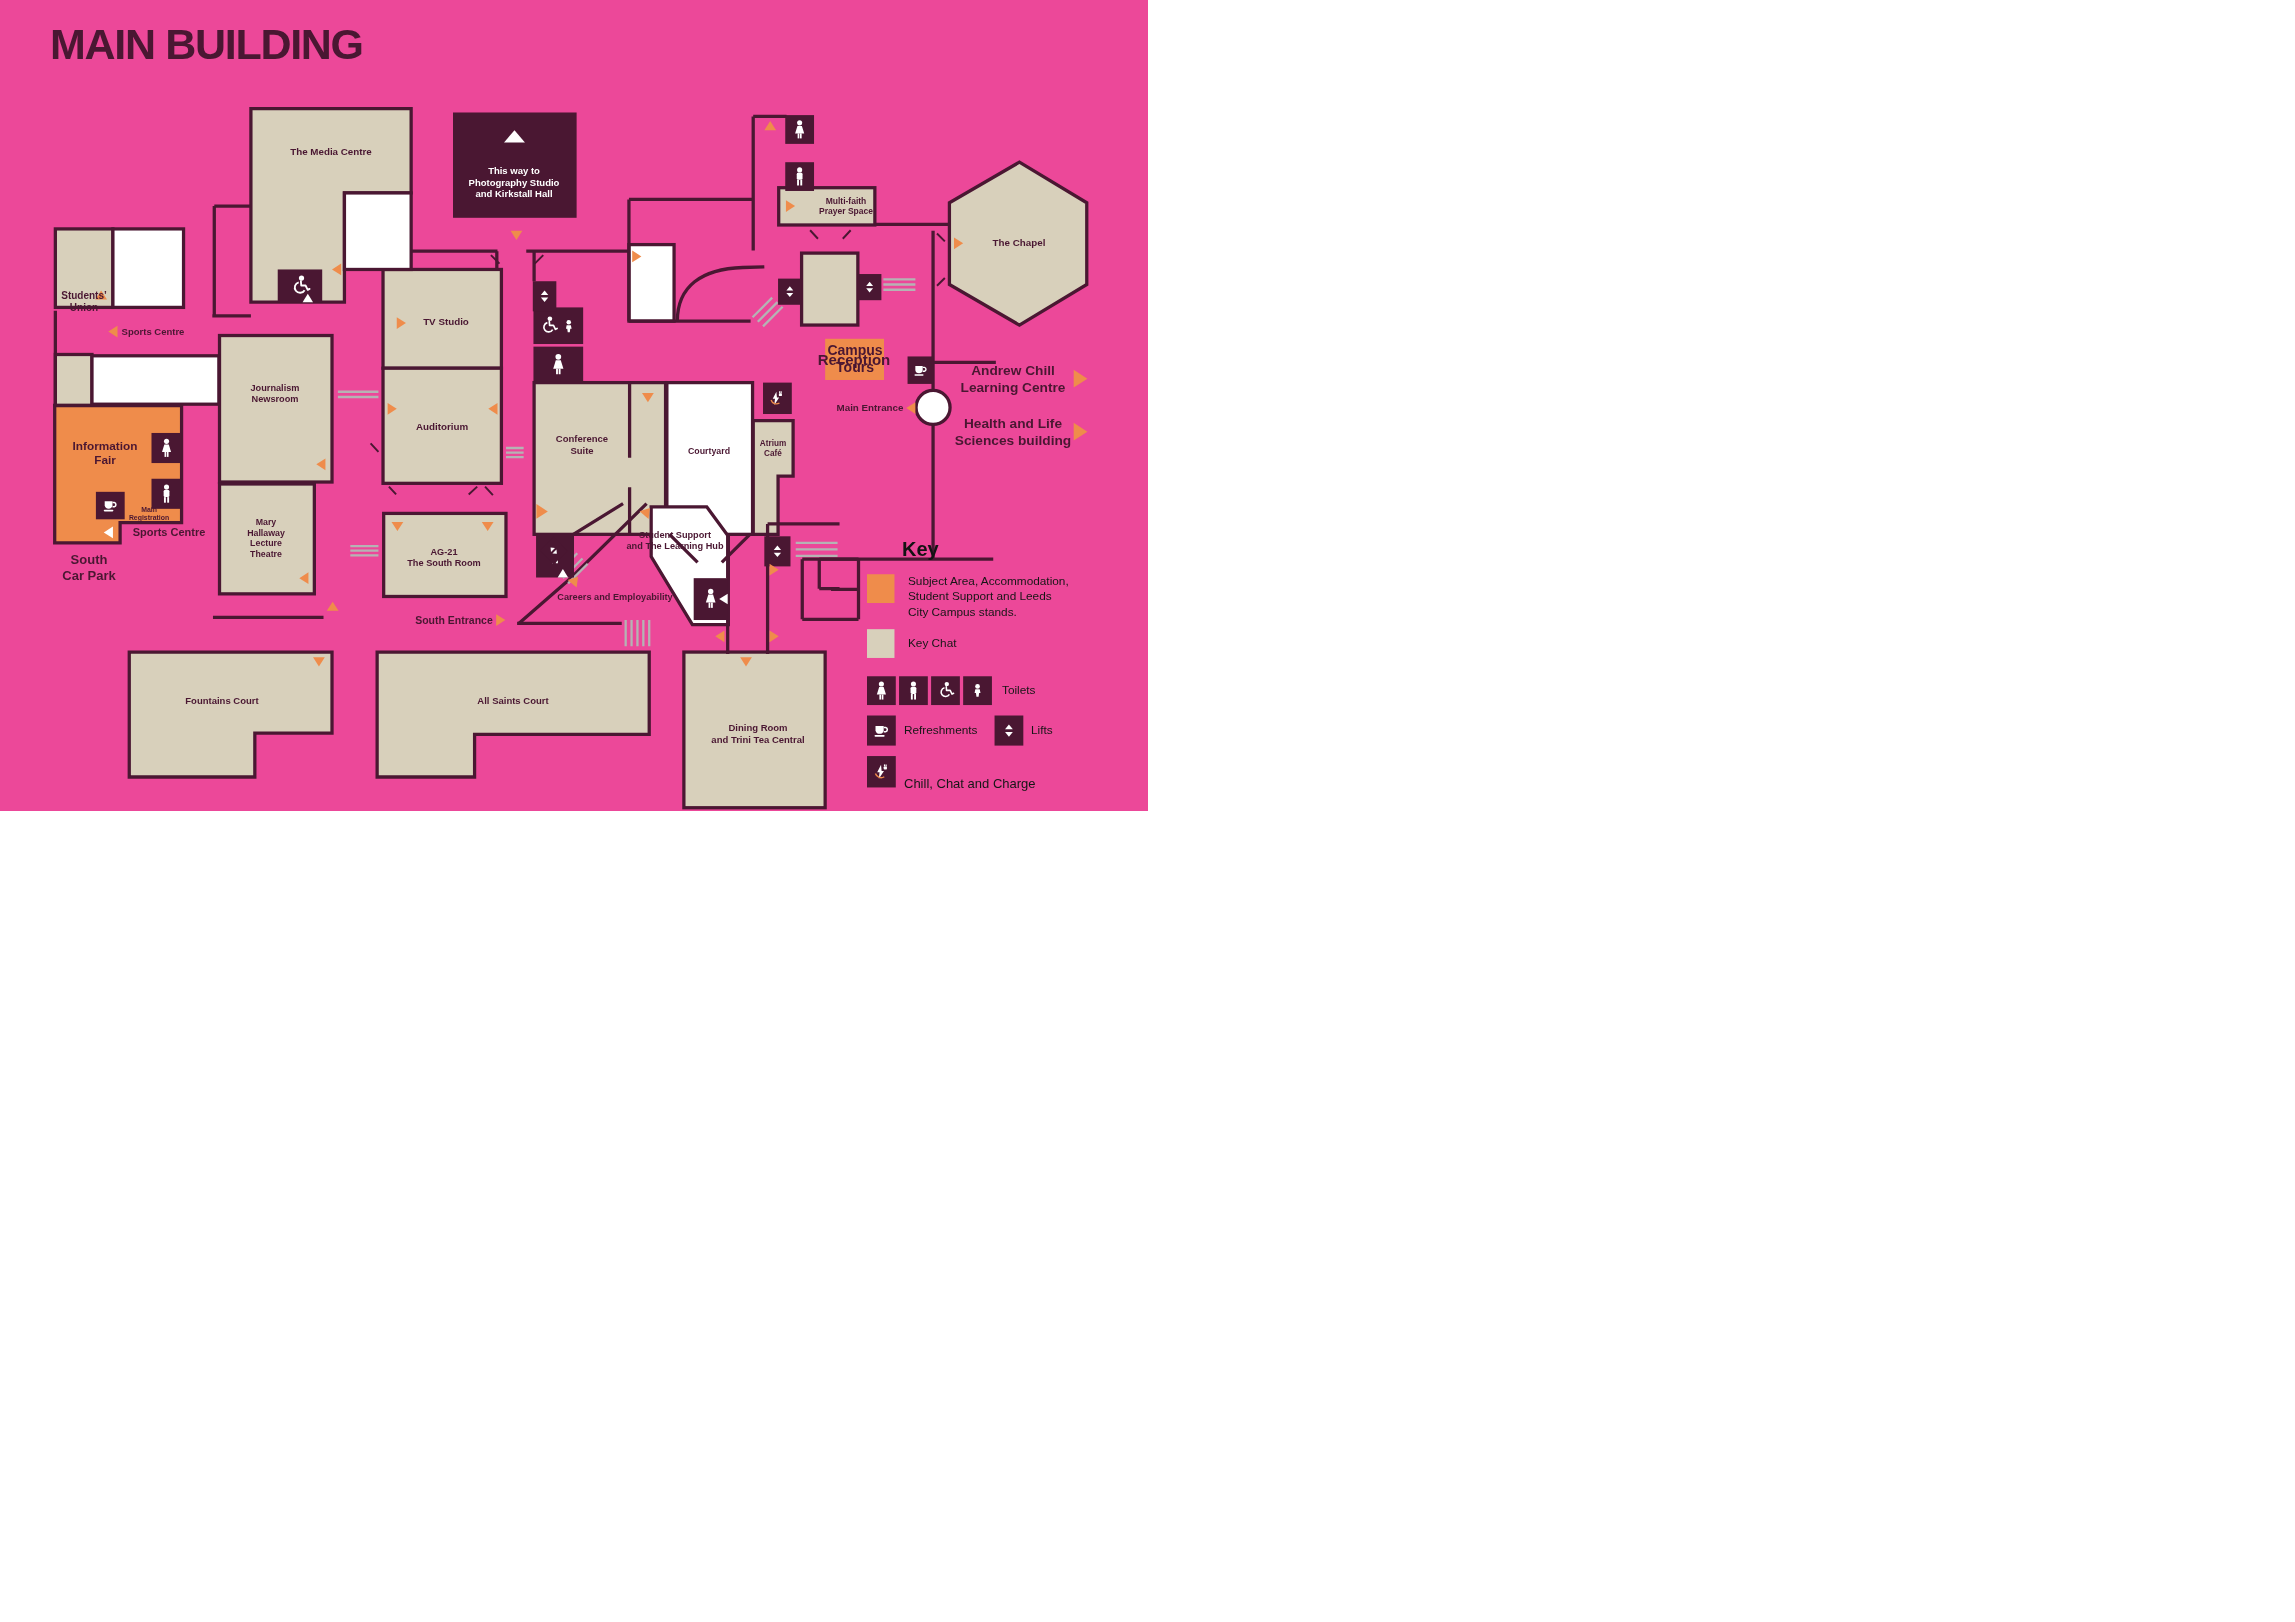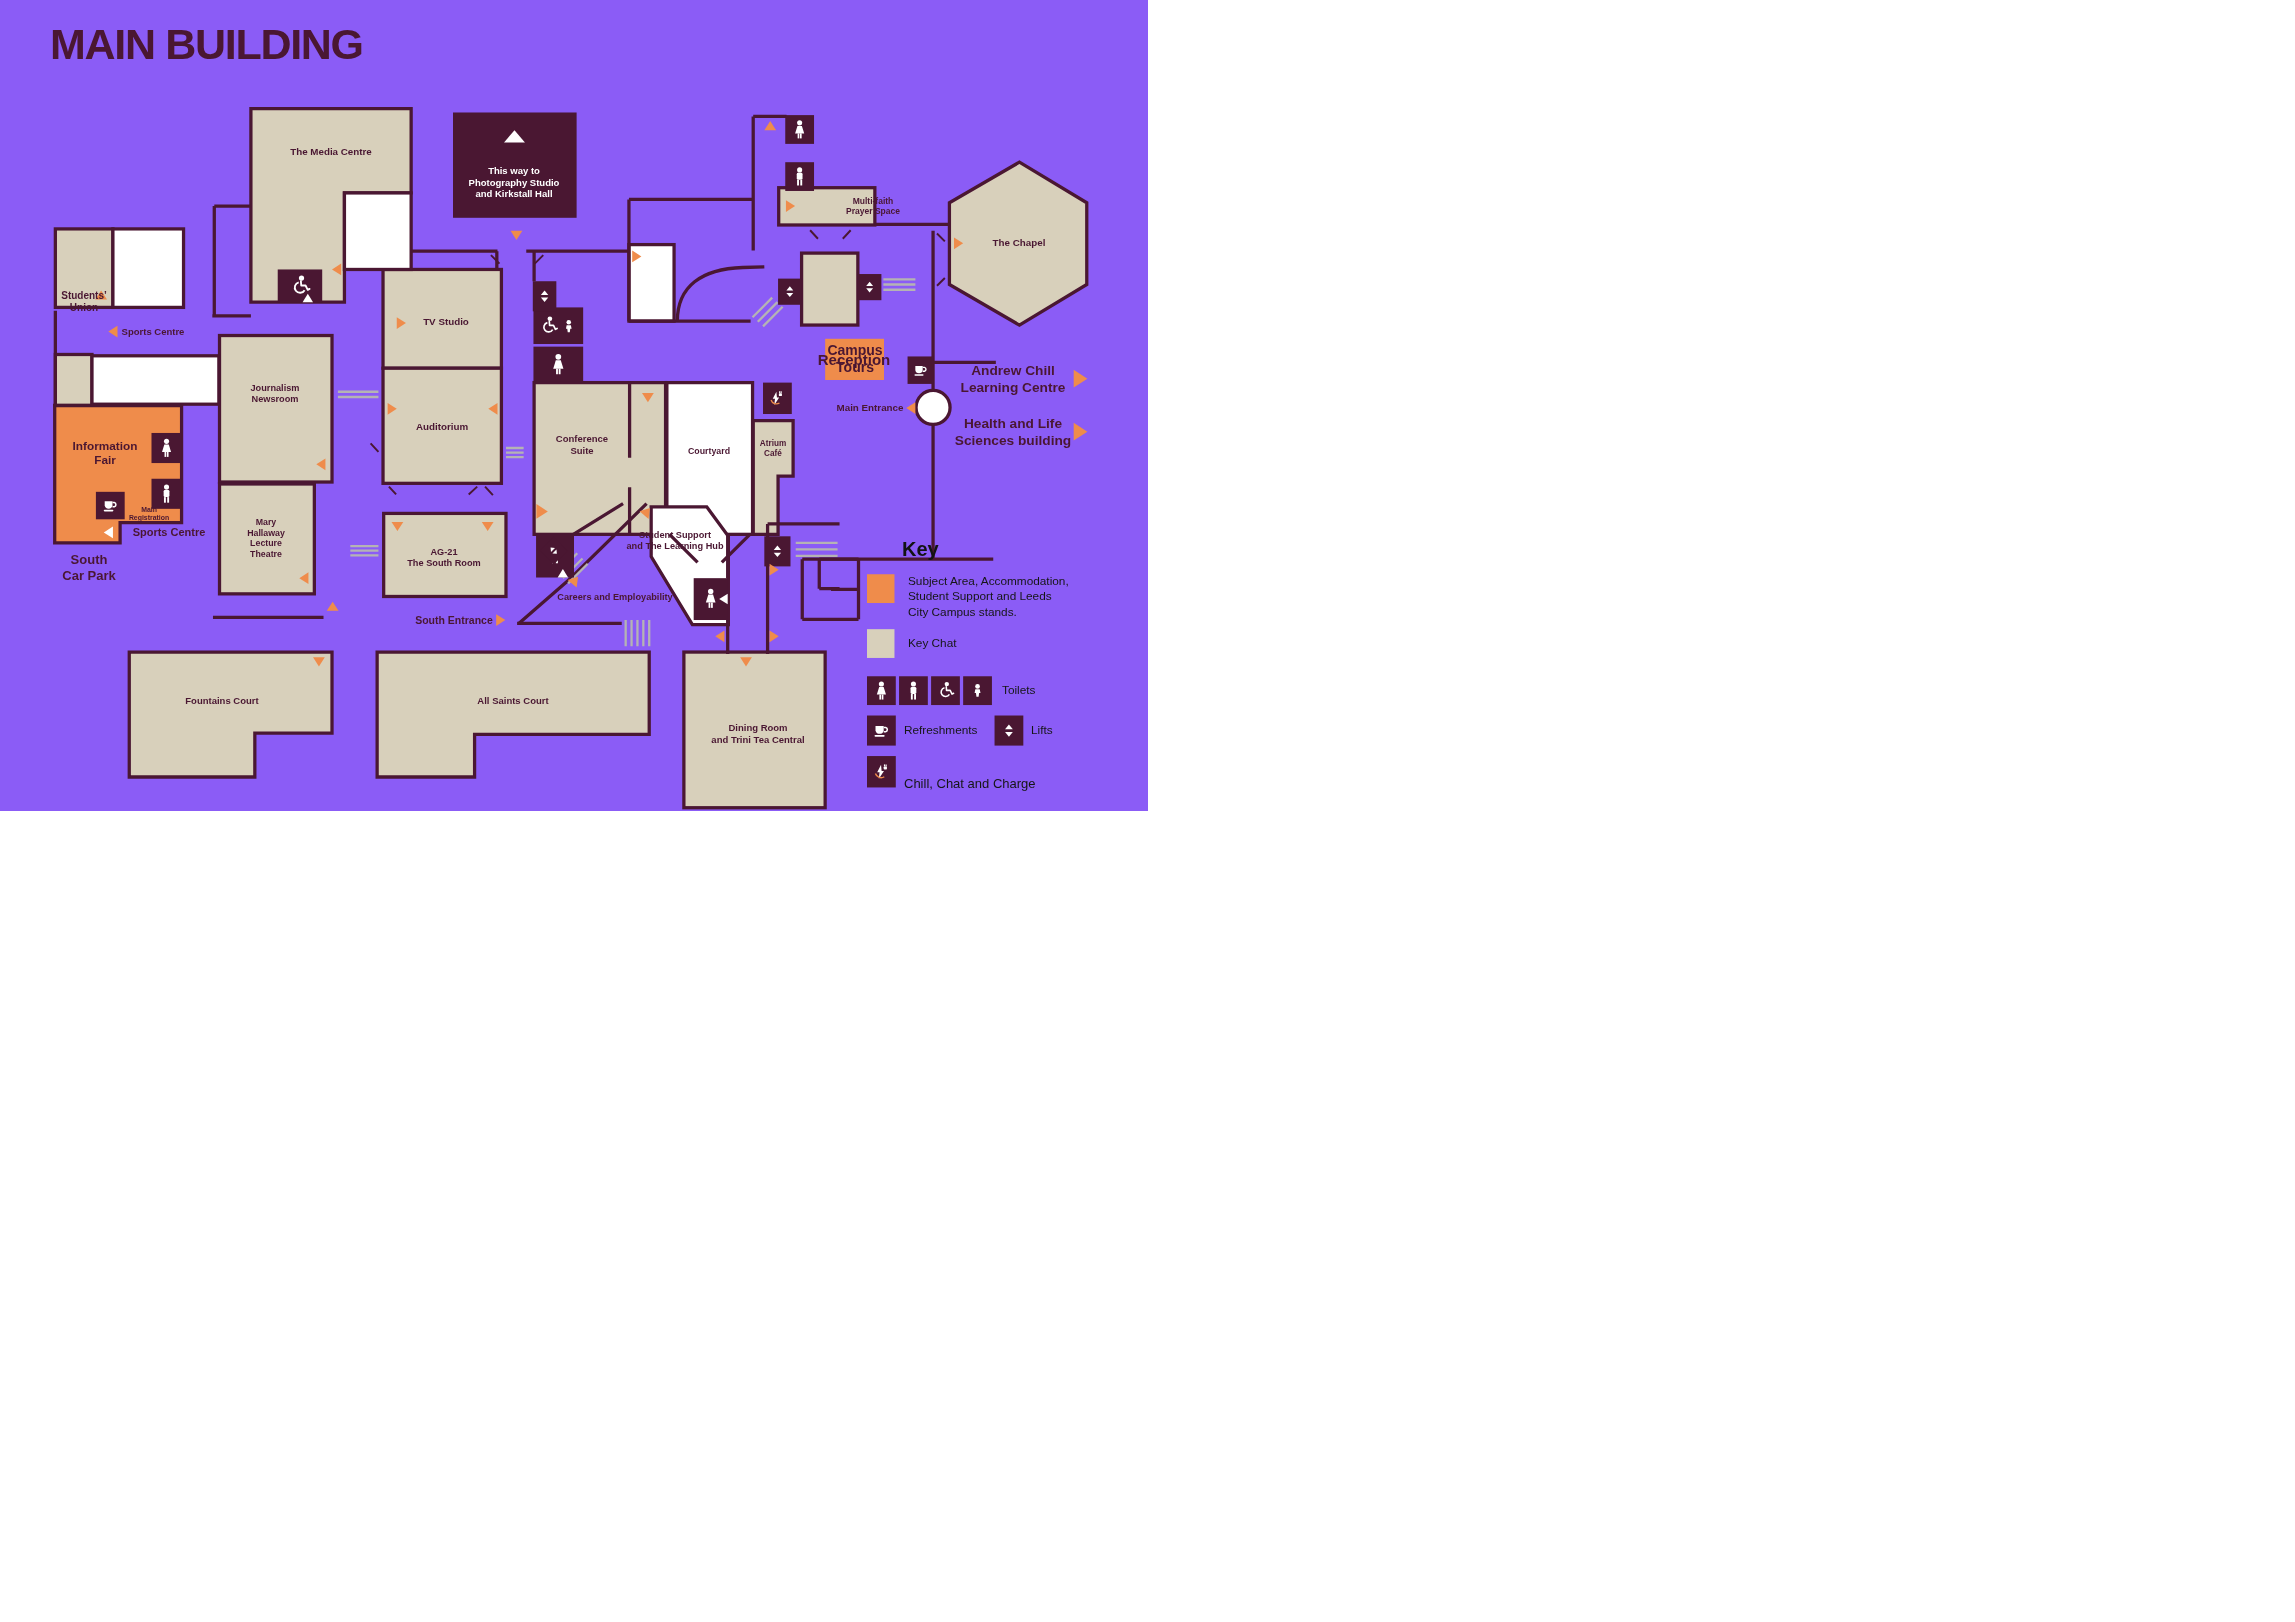--- a/index.html
+++ b/index.html
@@ -1,16 +1,16 @@
 <!DOCTYPE html>
 <html style="font-size:10.5px"><head>
 <meta charset="utf-8">
 <style>
   html,body{margin:0;padding:0;background:#fff;}
-  .map{position:relative;width:1148px;height:811px;background:#8b5cf6;overflow:hidden;
+  .map{position:relative;width:1148px;height:811px;background:#ec4899;overflow:hidden;
        font-family:"Liberation Sans",sans-serif;}
   .map svg{position:absolute;left:0;top:0;}
   .lbl{position:absolute;transform:translate(-50%,-50%);text-align:center;
        white-space:pre-line;color:#4a1732;font-weight:bold;line-height:1.22;}
   .title{position:absolute;left:50px;top:19.6px;font-size:43px;font-weight:800;
          letter-spacing:-1.3px;color:#4a1732;}
   .sign-text{color:#fff;font-size:9.5px;}
   .leg{position:absolute;color:#161616;font-weight:normal;white-space:pre-line;
        text-align:left;transform:translateY(-50%);line-height:1.3;}
   .keytitle{position:absolute;color:#131313;font-size:20px;font-weight:bold;}
@@ -302,21 +302,21 @@
 Registration</div>
   <div class="lbl" style="left:169px;top:533px;font-size:11px;">Sports Centre</div>
   <div class="lbl" style="left:89px;top:568px;font-size:13px;">South
 Car Park</div>
   <div class="lbl" style="left:454px;top:620px;font-size:10.5px;">South Entrance</div>
   <div class="lbl" style="left:582px;top:445px;font-size:9.5px;">Conference
 Suite</div>
   <div class="lbl" style="left:709px;top:451px;font-size:8.8px;">Courtyard</div>
   <div class="lbl" style="left:773px;top:449px;font-size:8.2px;">Atrium
 Café</div>
-  <div class="lbl" style="left:873px;top:206px;font-size:8.5px;">Multi-faith
+  <div class="lbl" style="left:846px;top:206px;font-size:8.5px;">Multi-faith
 Prayer Space</div>
   <div class="lbl" style="left:854px;top:315px;font-size:15px;margin-top:45px;">Reception</div>
   <div class="lbl" style="left:1019px;top:243px;font-size:9.8px;">The Chapel</div>
   <div class="lbl" style="left:855px;top:359px;font-size:14px;">Campus
 Tours</div>
   <div class="lbl" style="left:870px;top:408px;font-size:9.8px;">Main Entrance</div>
   <div class="lbl" style="left:1013px;top:380px;font-size:13.7px;">Andrew Chill
 Learning Centre</div>
   <div class="lbl" style="left:1013px;top:433px;font-size:13.7px;">Health and Life
 Sciences building</div>

